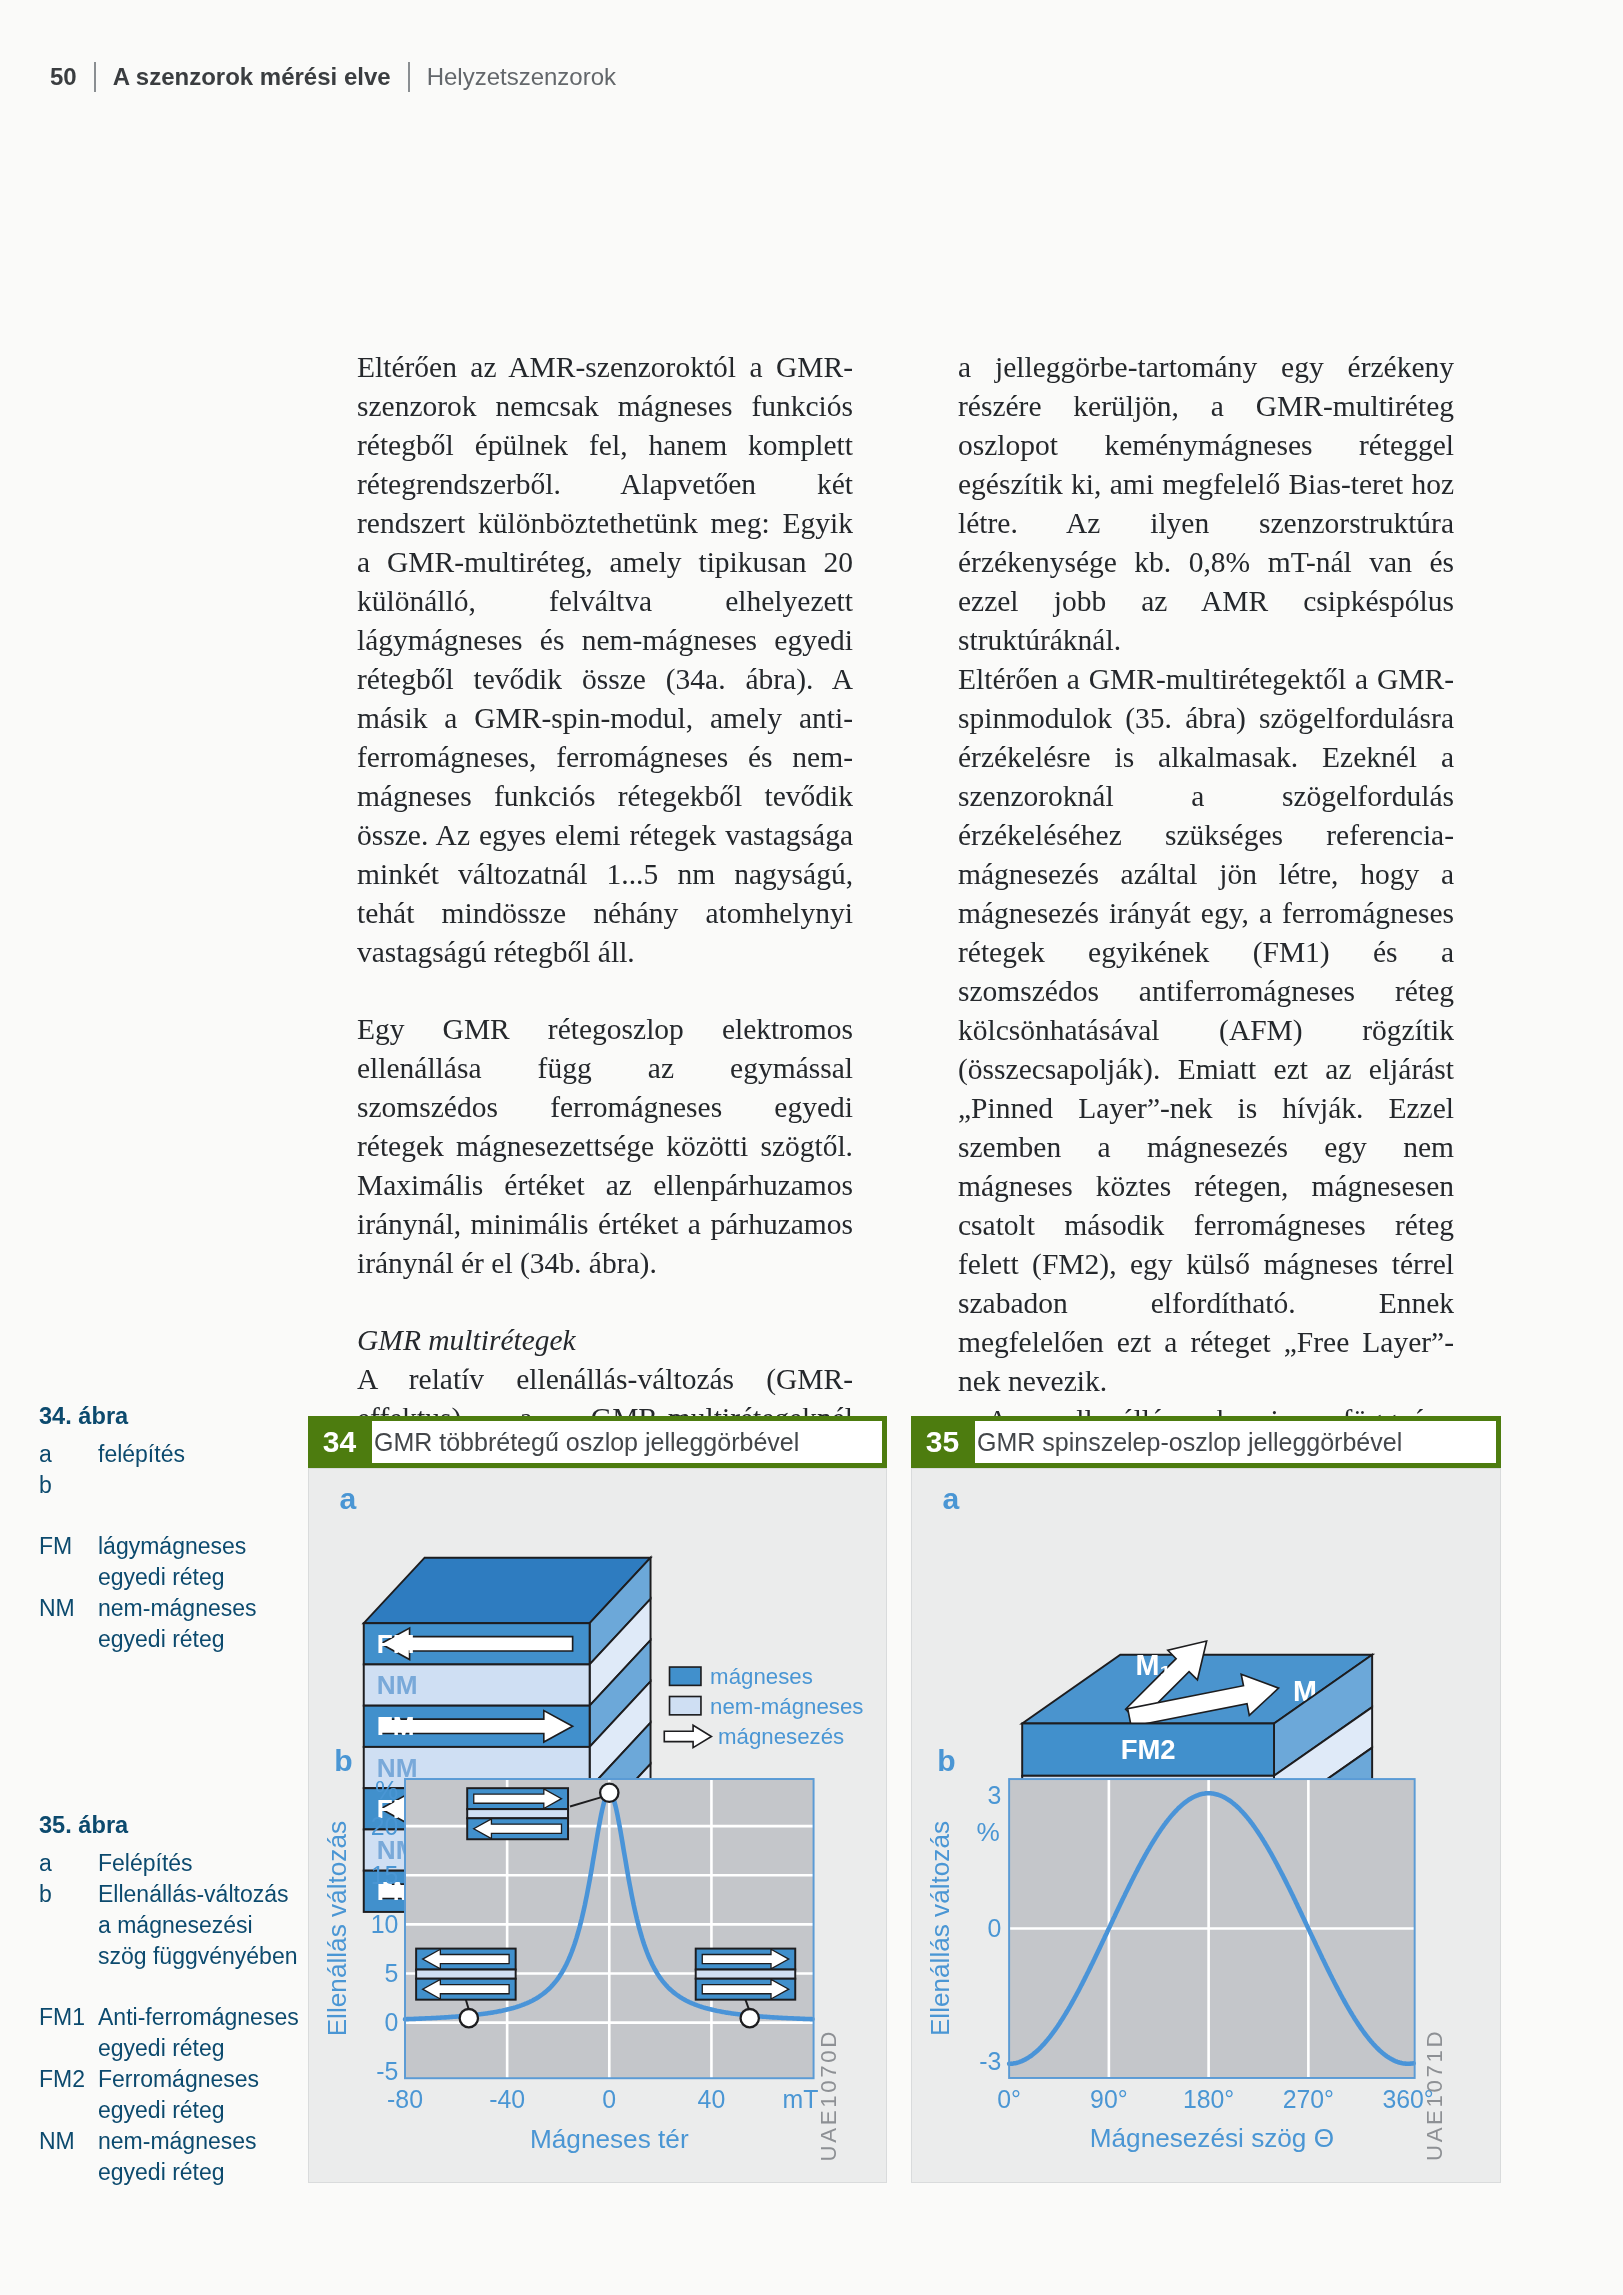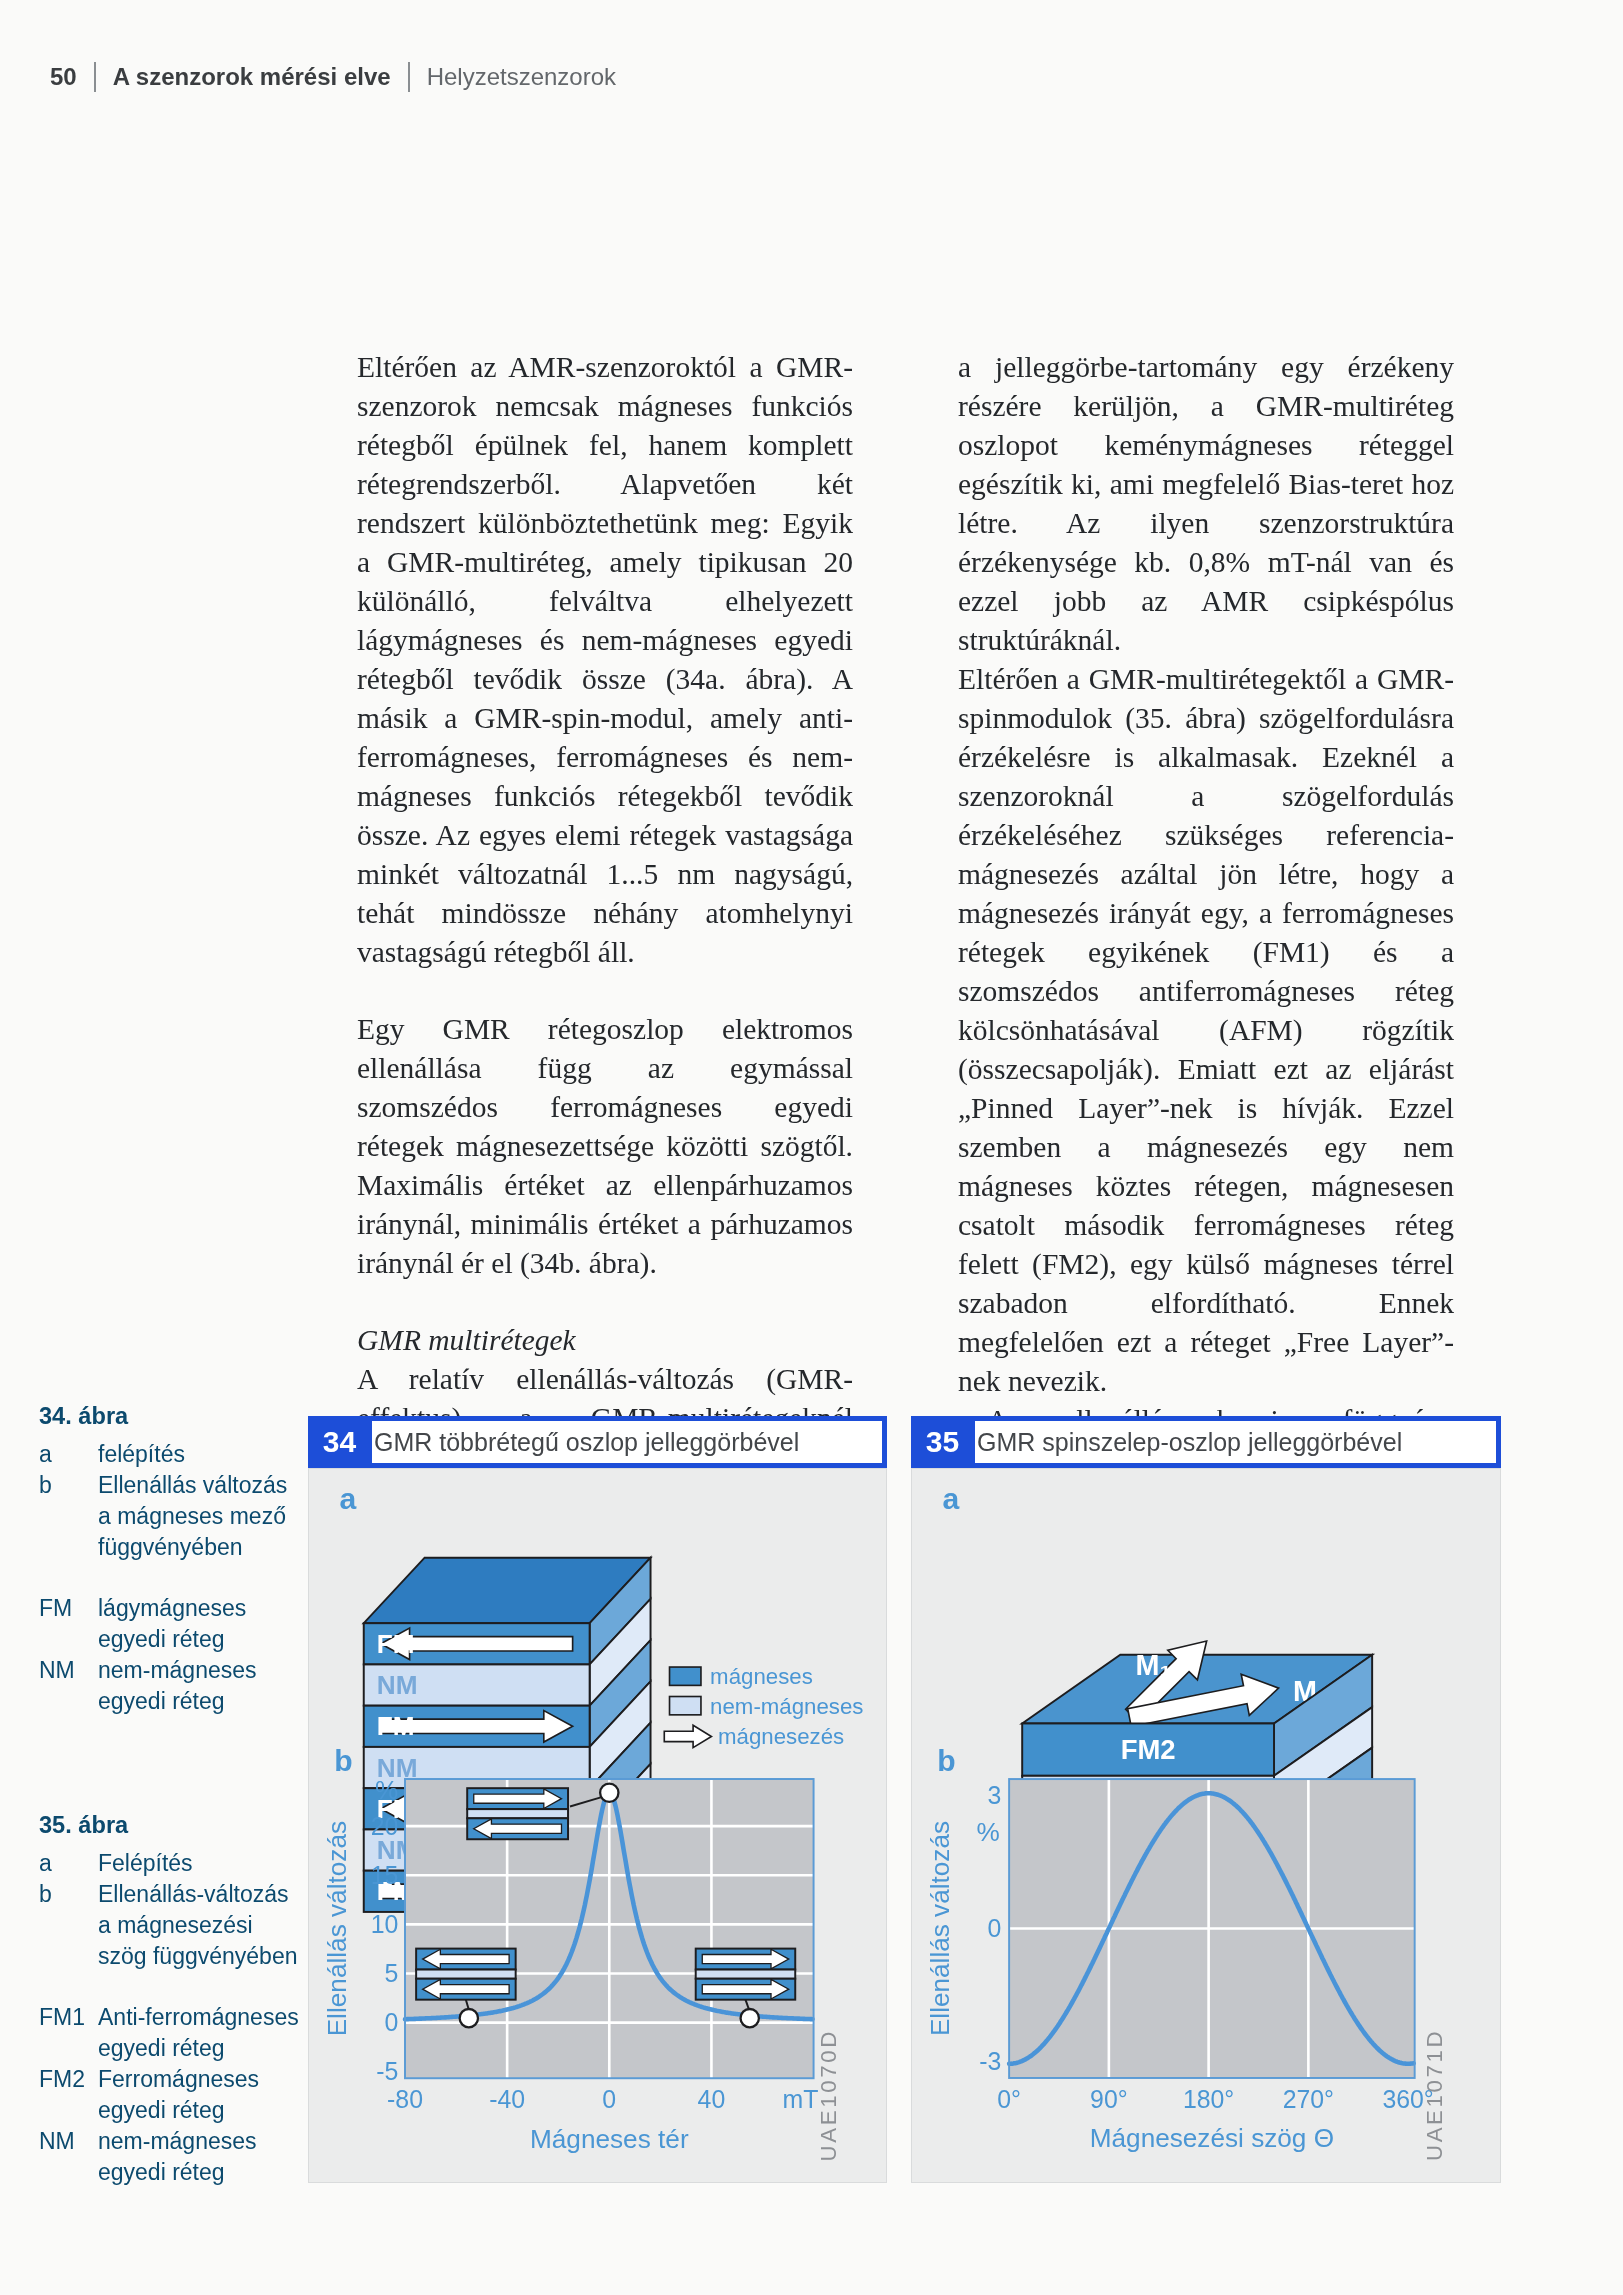--- a/index.html
+++ b/index.html
@@ -29,21 +29,21 @@
   #sb1{top:1810px;}
   .sb-title{font-weight:700;font-size:23.6px;margin-bottom:6.5px;}
   .sb-row{display:flex;}
   .sb-key{width:59px;flex:none;}
   .sb-text{flex:1;}
   .sb-legend{margin-top:30px;}
   
   .figurebox{position:absolute;top:1416px;height:767px;margin:0;}
   #fig34{left:308px;width:579px;}
   #fig35{left:911px;width:590px;}
-  .fig-header{position:absolute;top:0;left:0;right:0;height:52px;background:#1d4ed8;}
+  .fig-header{position:absolute;top:0;left:0;right:0;height:52px;background:#4d7c0f;}
   .fig-num{position:absolute;left:0;top:0;width:63px;height:52px;display:flex;align-items:center;
     justify-content:center;color:#fff;font-size:30px;font-weight:700;}
   .fig-titlebox{position:absolute;left:64px;right:4.6px;top:4.6px;bottom:4.6px;background:#fff;
     display:flex;align-items:center;padding-left:2px;font-size:25px;color:#43464a;}
   .fig-body{position:absolute;top:52px;left:0;right:0;bottom:0;background:#ebecec;
     border:1.3px solid #d9dbdc;box-sizing:border-box;}
   .fig-body svg{position:absolute;left:-1.3px;top:-1.3px;}
   .fig-body text{font-family:"Liberation Sans",sans-serif;}
 </style>
 </head>
@@ -74,21 +74,20 @@
   <aside>
     <div class="sb" id="sb0">
         <div class="sb-title">34. ábra</div>
         <div>
           <div class="sb-row">
             <span class="sb-key">a</span>
             <span class="sb-text">felépítés</span>
           </div>
           <div class="sb-row">
             <span class="sb-key">b</span>
-            <span class="sb-text">Ellenállás változás a mágneses mező függvényében</span>
           </div>
         </div>
         <div class="sb-legend">
           <div class="sb-row">
             <span class="sb-key">FM</span>
             <span class="sb-text">lágymágneses egyedi réteg</span>
           </div>
           <div class="sb-row">
             <span class="sb-key">NM</span>
             <span class="sb-text">nem-mágneses egyedi réteg</span>

